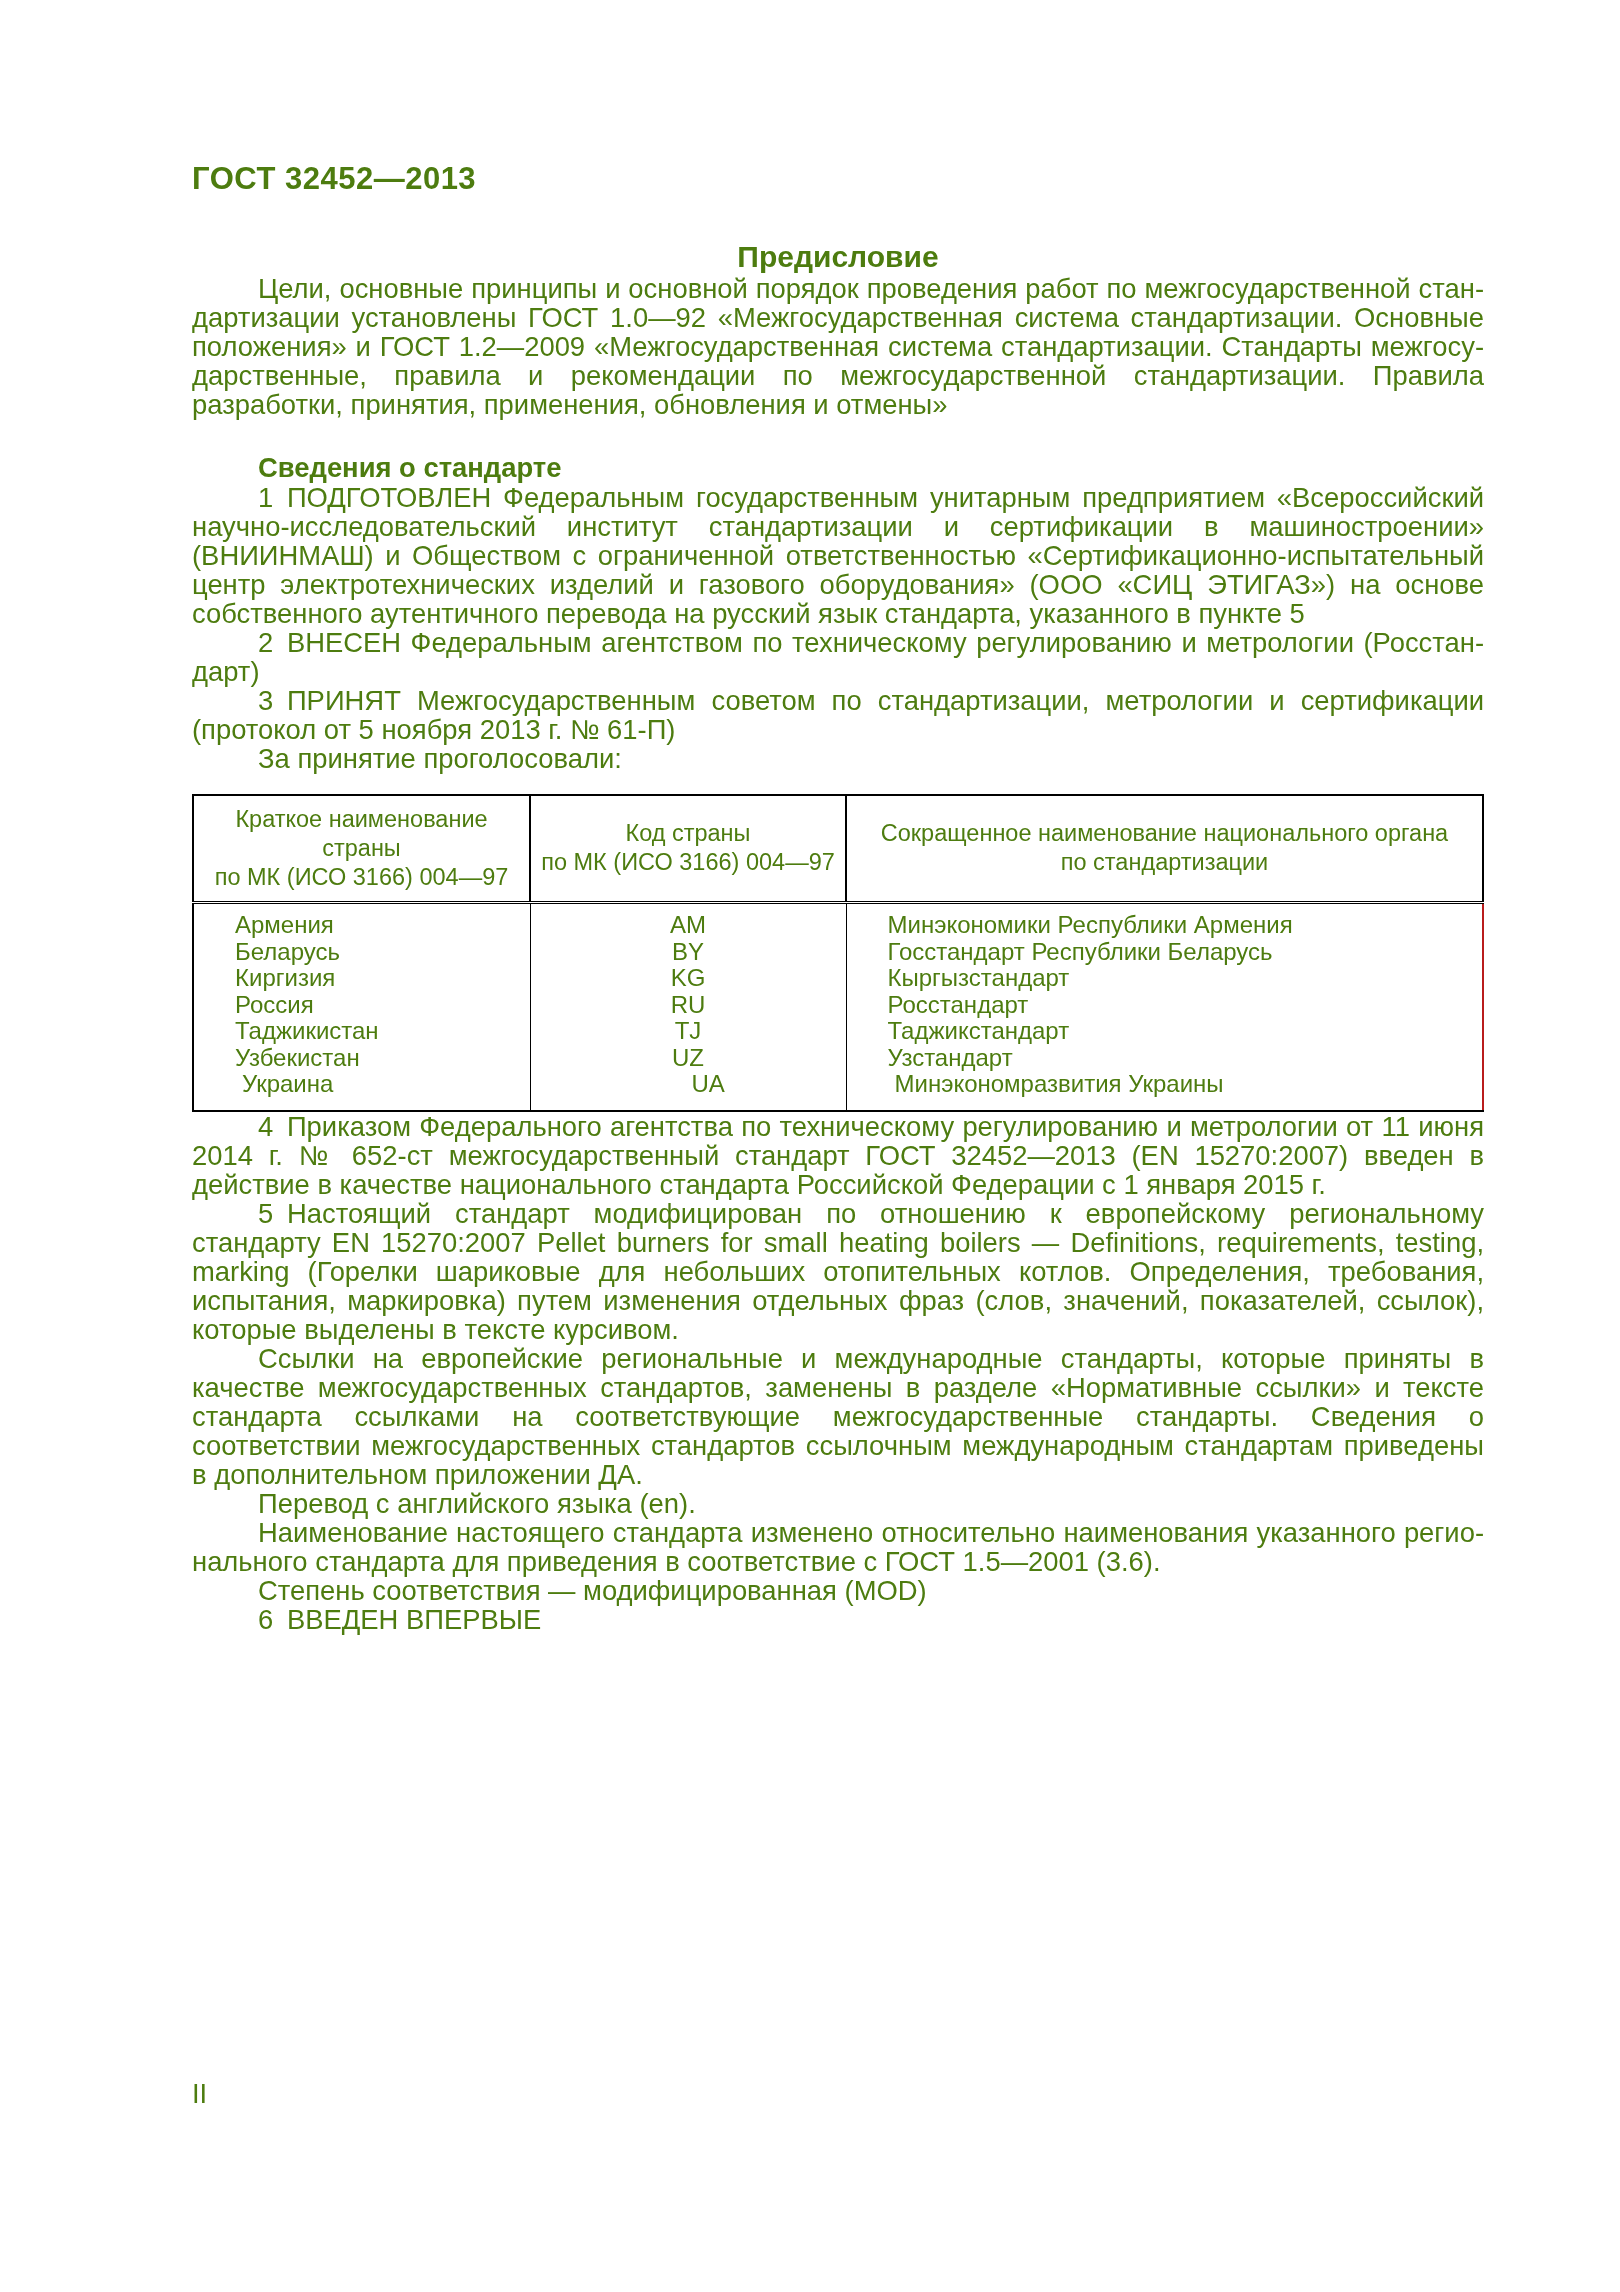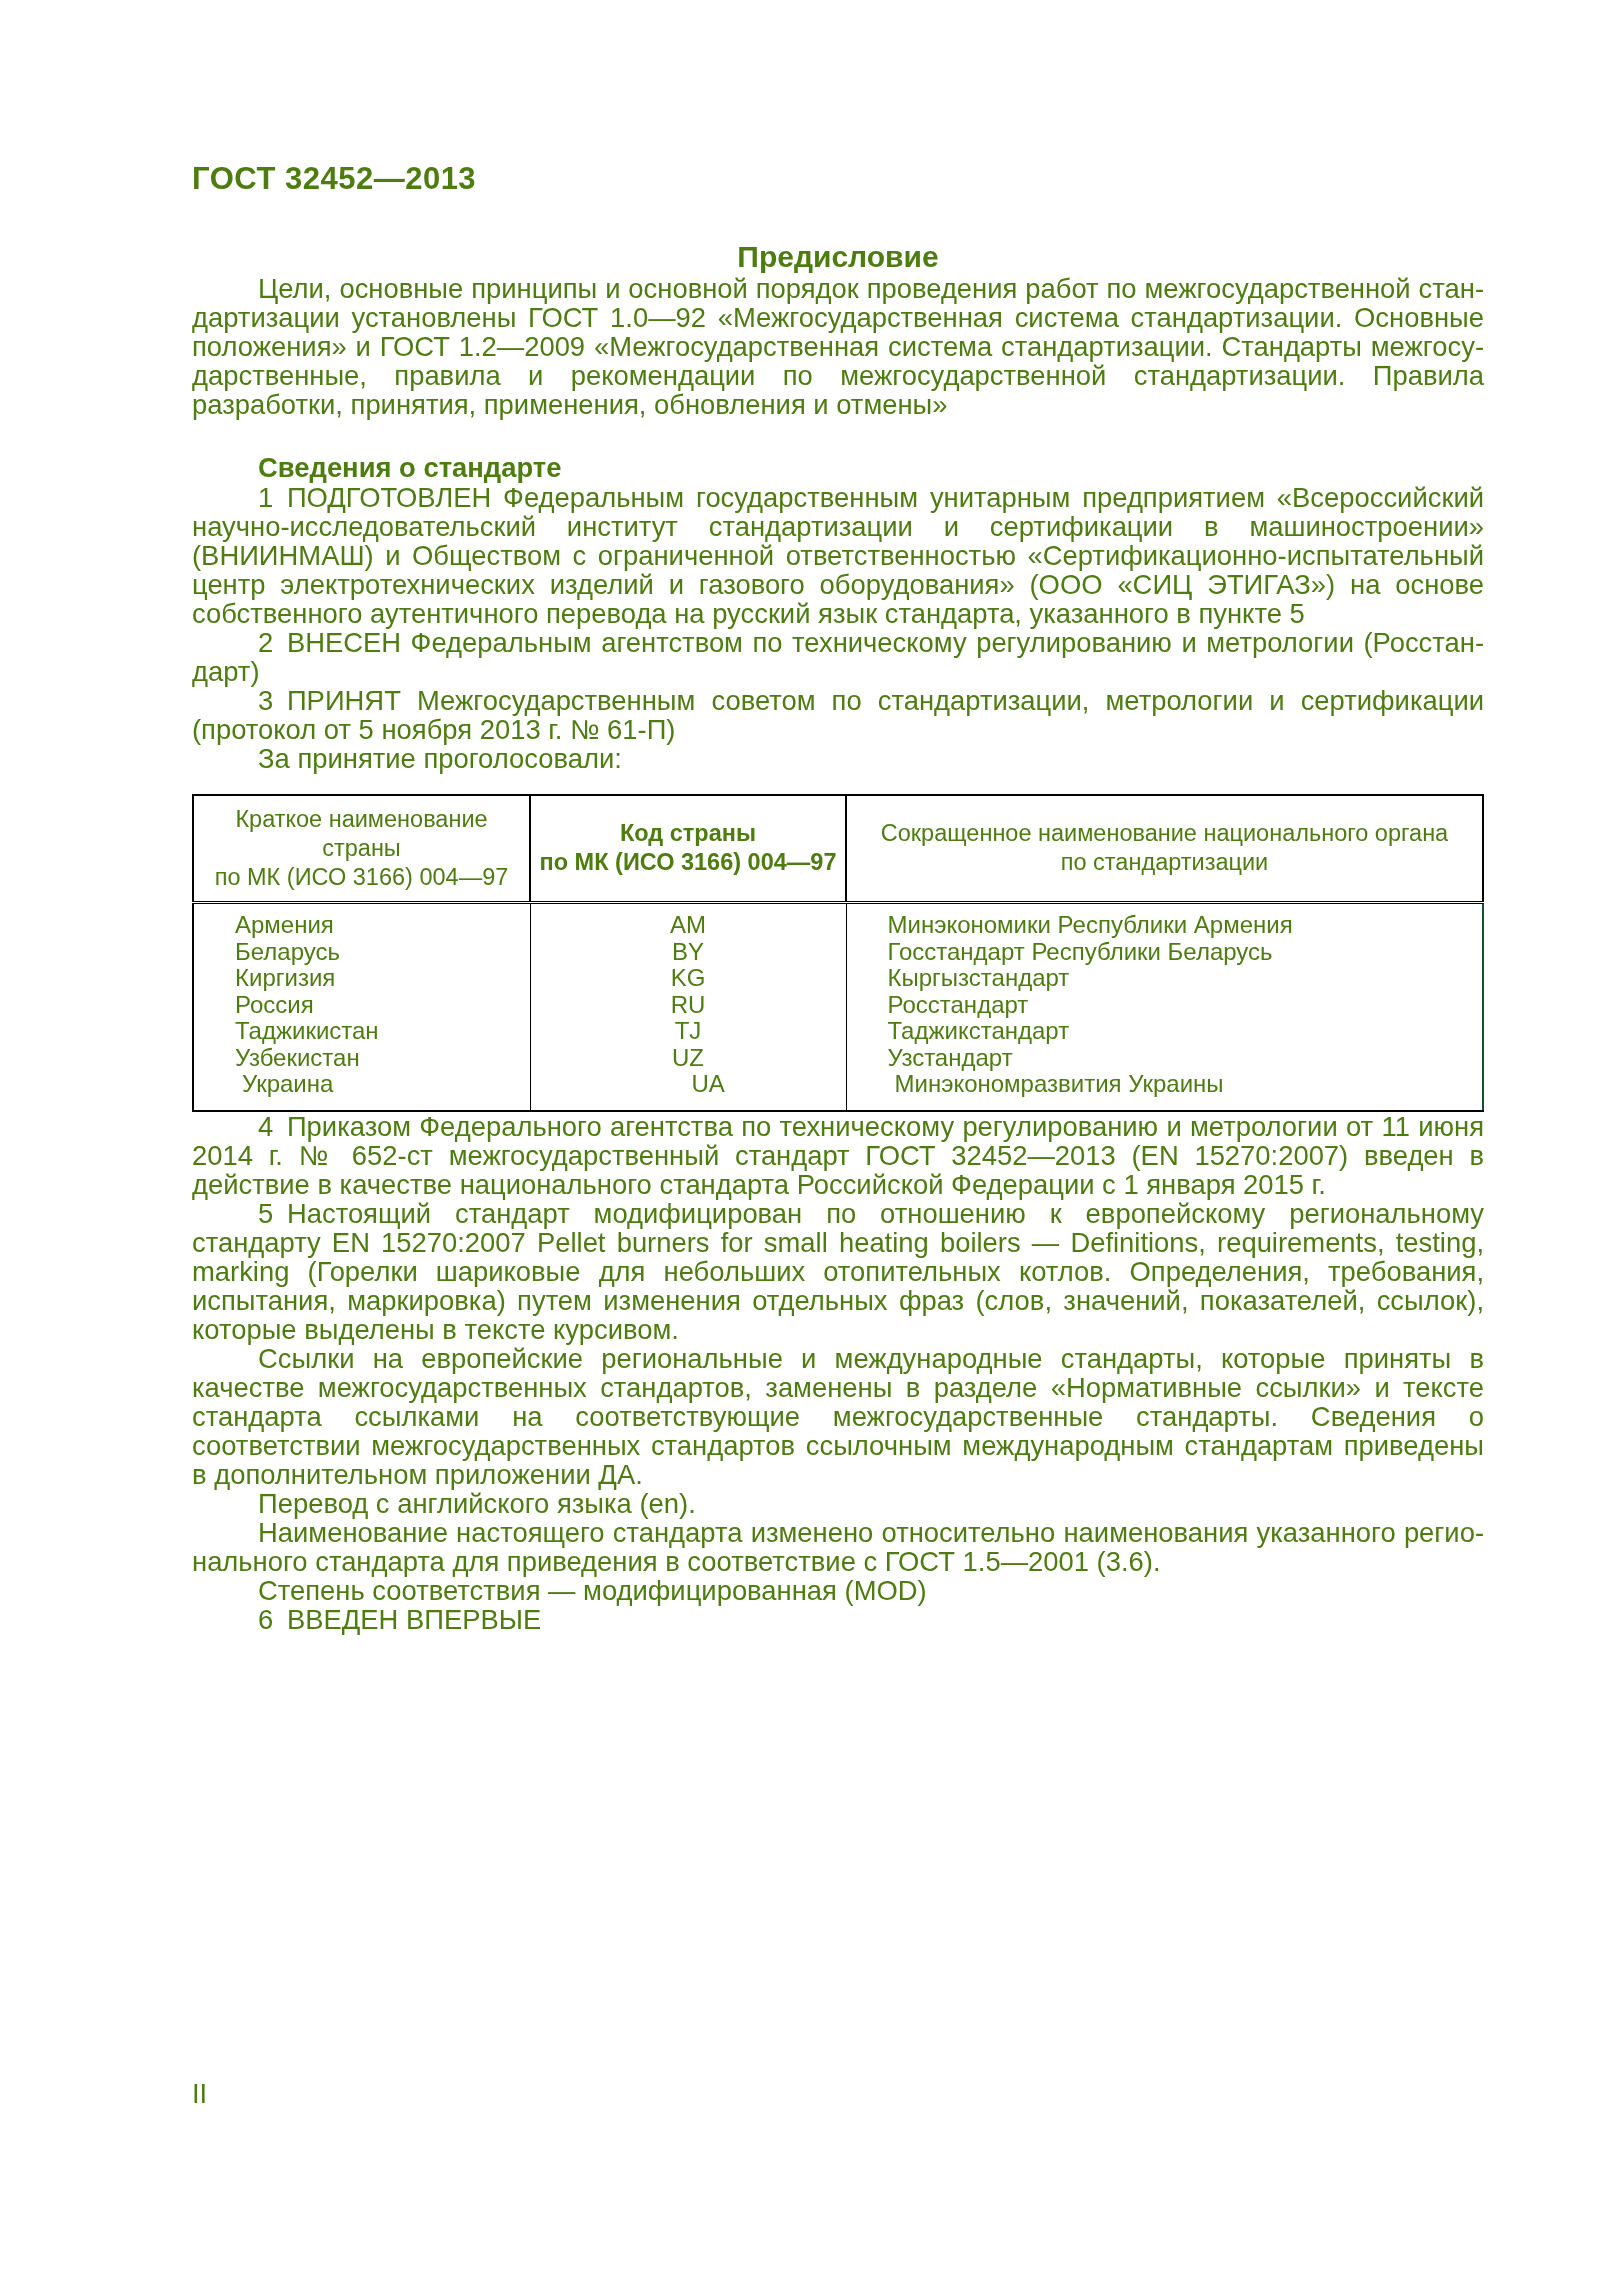--- a/index.html
+++ b/index.html
@@ -65,23 +65,23 @@
   table.countries td{
     font-size:24px;line-height:26.5px;
     vertical-align:top;
     padding:0 7.8px;
   }
   table.countries td.name{padding-left:41px;text-align:left;}
   table.countries td.code{text-align:center;}
   table.countries td.org{padding-left:41px;text-align:left;}
   
   table.countries tbody td:first-child{border-left:2px solid #000;}
-  table.countries tbody td:last-child{border-right:2px solid #14532d;}
+  table.countries tbody td:last-child{border-right:2px solid #b91c1c;}
   table.countries tbody td.code{border-left:1px solid #000;border-right:1px solid #000;}
-  table.countries thead th.code{border-left:1px solid #000;border-right:1px solid #000;font-weight:bold;}
+  table.countries thead th.code{border-left:1px solid #000;border-right:1px solid #000;}
   table.countries tbody tr:first-child td{padding-top:8.8px;}
   table.countries tbody tr:last-child td{border-bottom:2px solid #000;padding-bottom:11.8px;padding-left:48px;}
   .page-number{
     position:absolute;left:192px;top:2078px;
     font-size:27.4px;line-height:31px;
   }
 </style>
 </head>
 <body>
 

